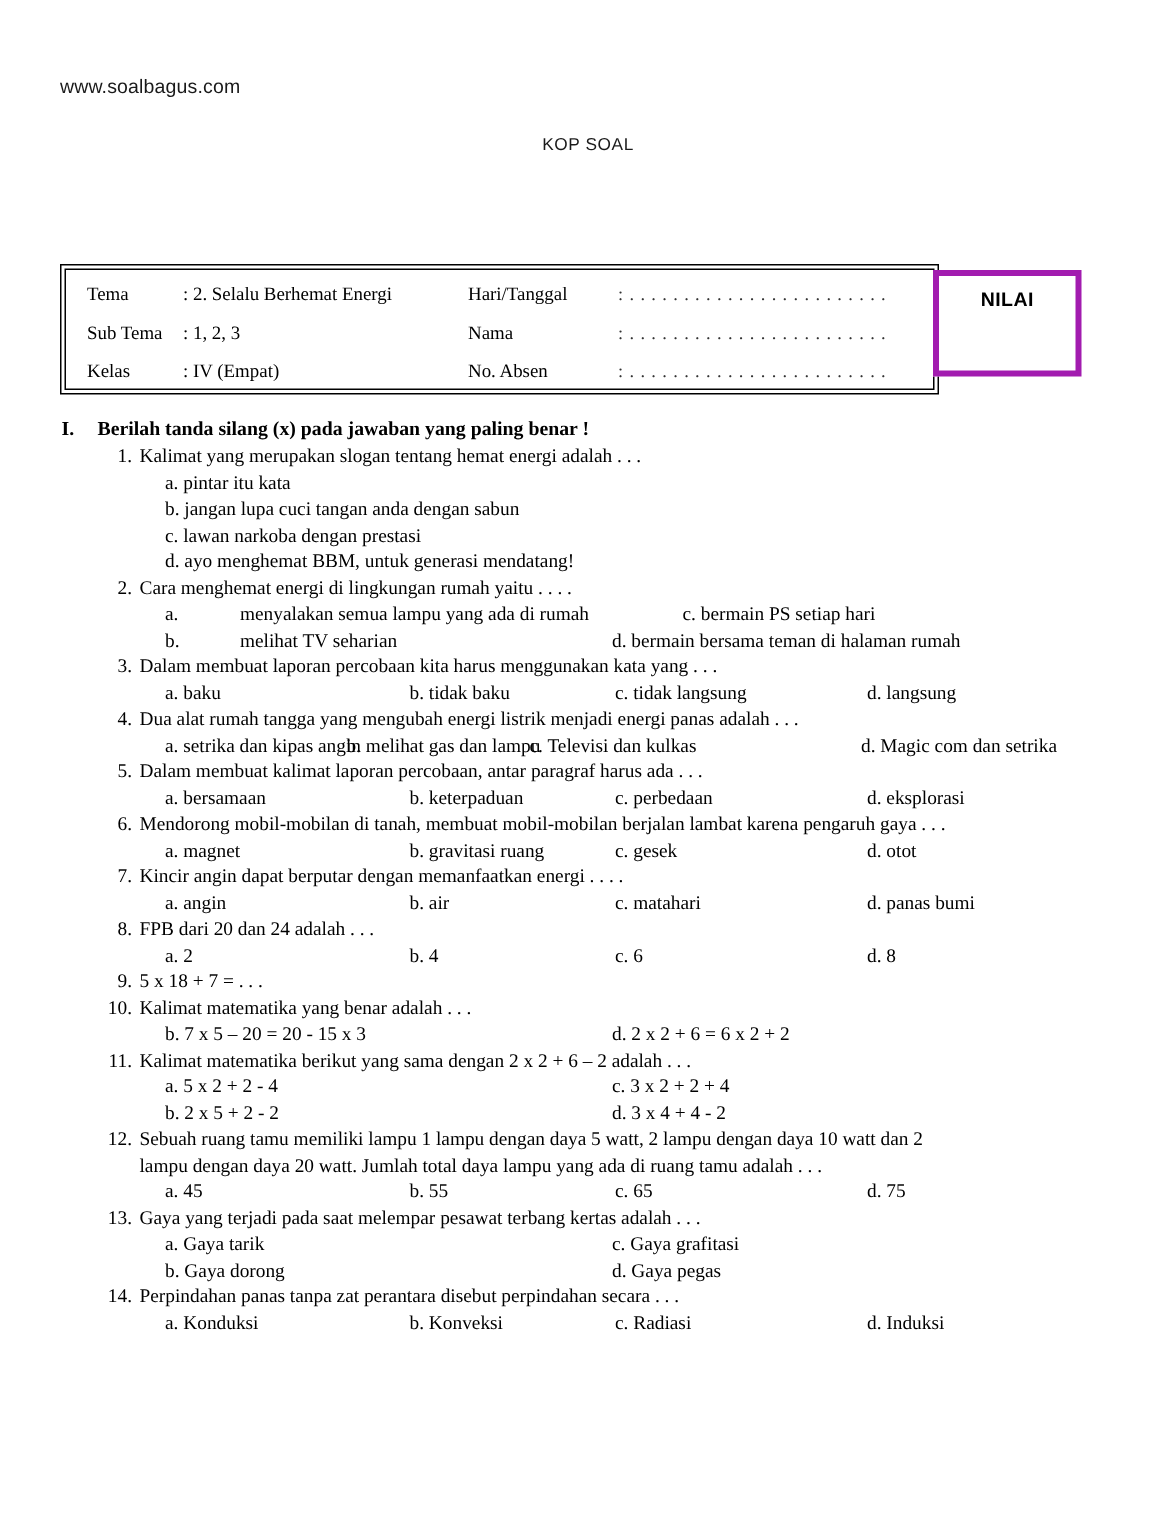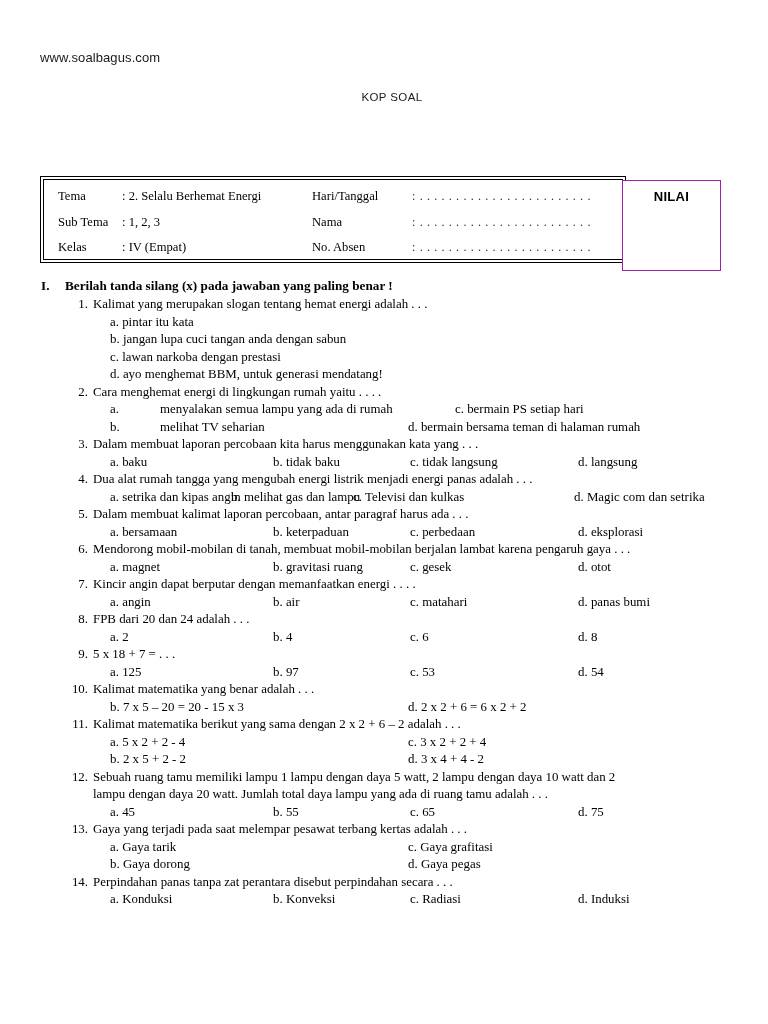--- a/index.html
+++ b/index.html
@@ -100,22 +100,22 @@
     font-size: 12.2px;
     letter-spacing: 0.6px;
   }
 
   
   .nilai-box {
     position: absolute;
     left: 622px;
     top: 180px;
     width: 99px;
-    height: 91px;
-    border: 1px solid #a21caf;
+    height: 71px;
+    border: 4px solid #a21caf;
     box-sizing: border-box;
     background: #fff;
     z-index: 5;
   }
   .nilai-label {
     text-align: center;
     margin-top: 8px;
     font-family: "Liberation Sans", "DejaVu Sans", sans-serif;
     font-weight: bold;
     font-size: 13px;
@@ -342,26 +342,20 @@
       <div class="q-line"><span class="q-num">8.</span>FPB dari 20 dan 24 adalah . . .</div>
       <div class="opts4">
         <span class="c1">a. 2</span>
         <span class="c2">b. 4</span>
         <span class="c3">c. 6</span>
         <span class="c4">d. 8</span>
       </div>
     </div>
     <div class="q">
       <div class="q-line"><span class="q-num">9.</span>5 x 18 + 7 = . . .</div>
-      <div class="opts4">
-        <span class="c1">a. 125</span>
-        <span class="c2">b. 97</span>
-        <span class="c3">c. 53</span>
-        <span class="c4">d. 54</span>
-      </div>
     </div>
     <div class="q">
       <div class="q-line"><span class="q-num">10.</span>Kalimat matematika yang benar adalah . . .</div>
       <div class="opts2">
         <span class="k1">b. 7 x 5 – 20 = 20 - 15 x 3</span>
         <span class="k2">d. 2 x 2 + 6 = 6 x 2 + 2</span>
       </div>
     </div>
     <div class="q">
       <div class="q-line"><span class="q-num">11.</span>Kalimat matematika berikut yang sama dengan 2 x 2 + 6 – 2 adalah . . .</div>

